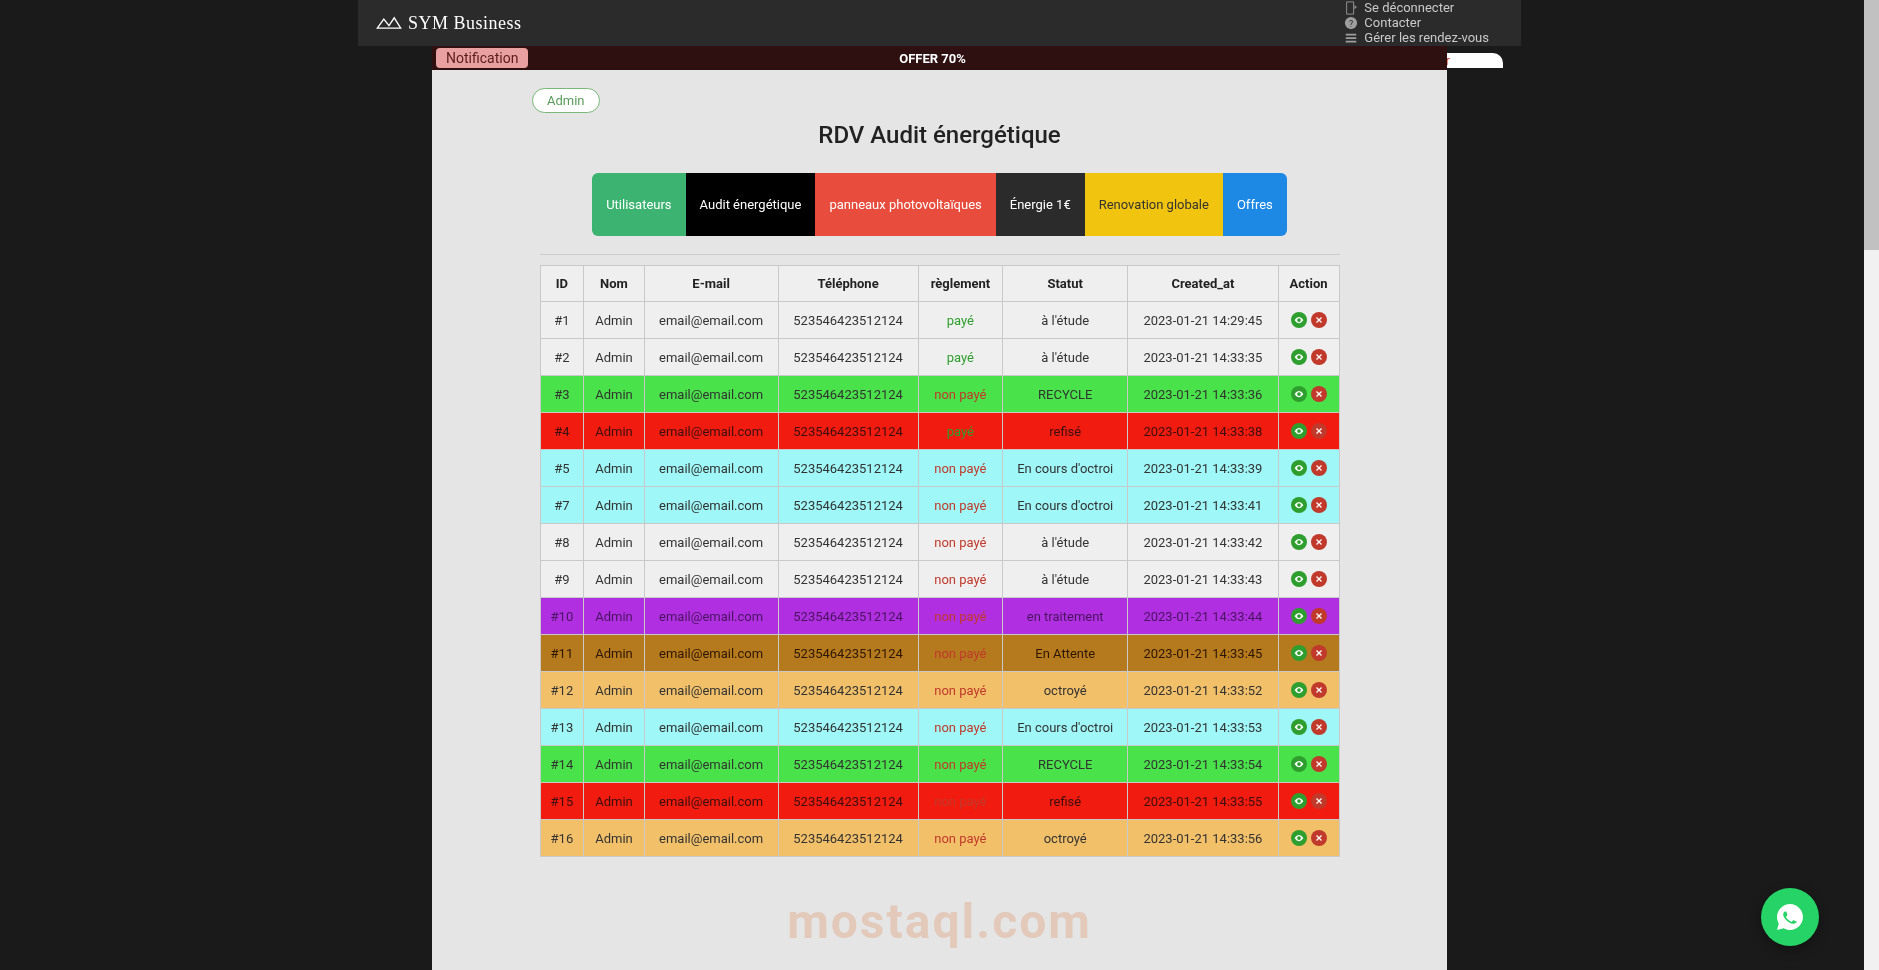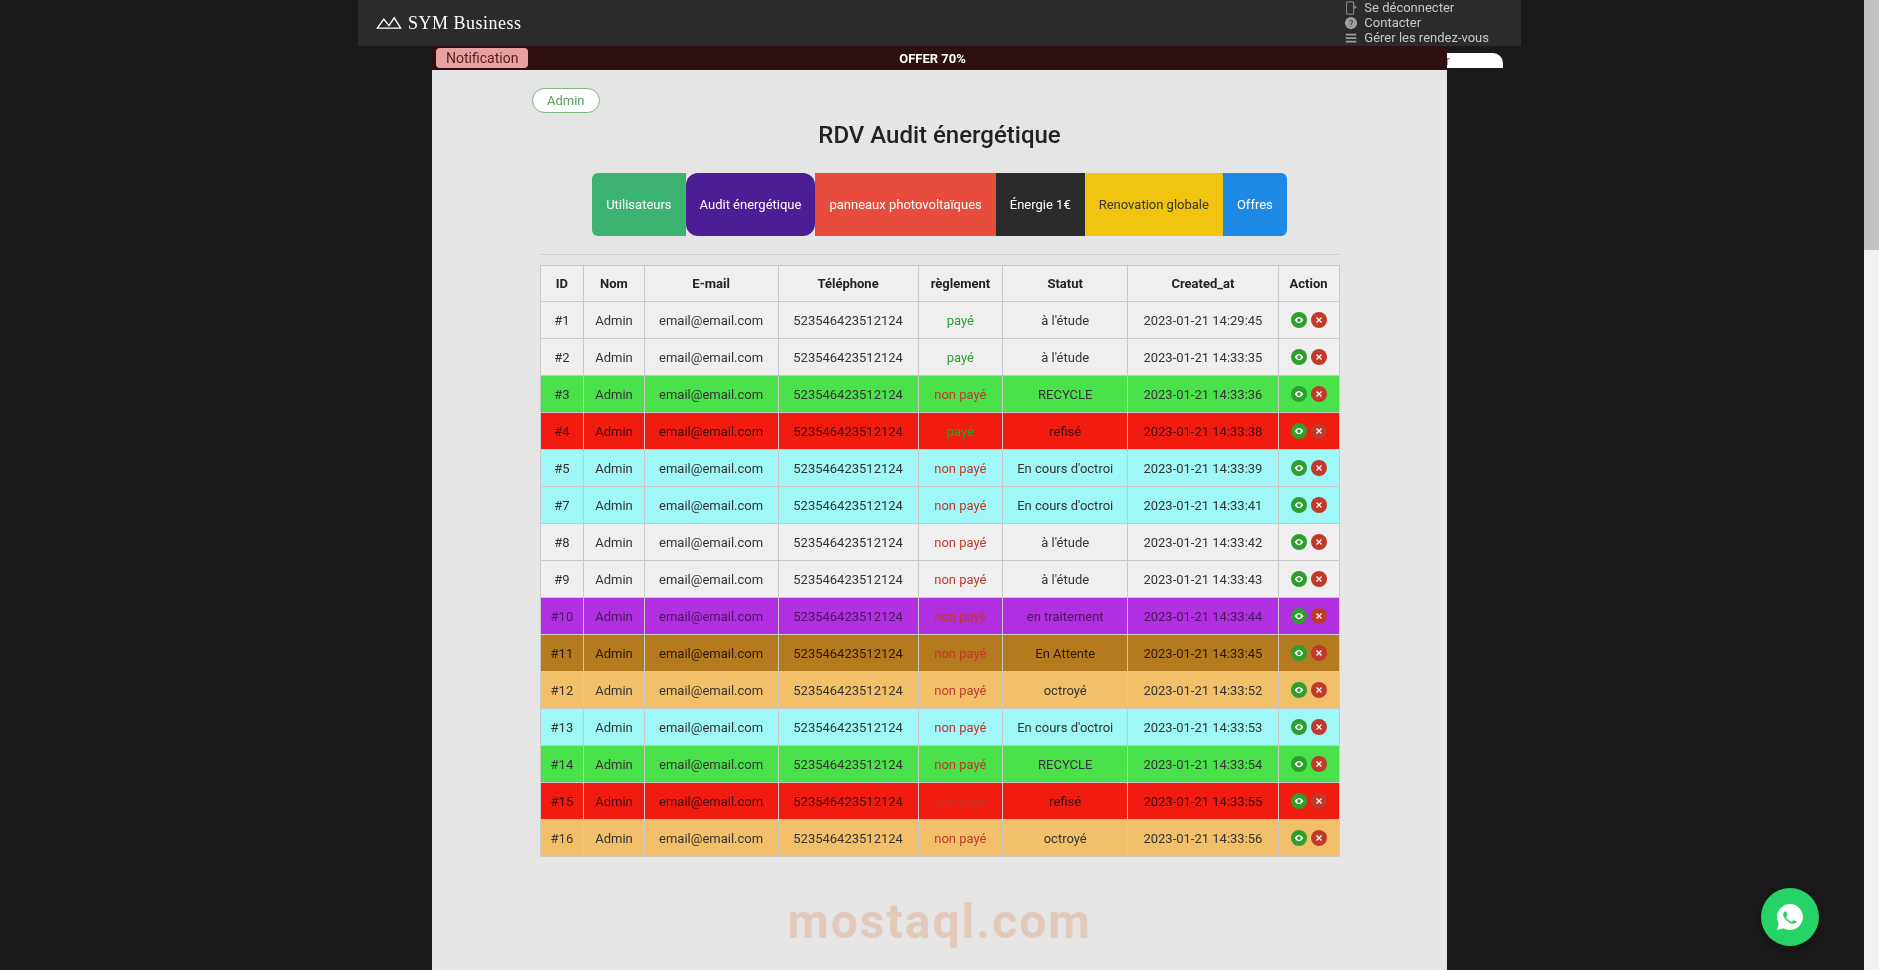--- a/index.html
+++ b/index.html
@@ -122,21 +122,21 @@
   }
   .tab {
     padding: 24px 14px;
     font-size: 13px;
     color: #fff;
     cursor: pointer;
   }
   .tab:first-child { border-radius: 6px 0 0 6px; }
   .tab:last-child  { border-radius: 0 6px 6px 0; }
   .tab-green   { background:#3cb371; }
-  .tab-dark    { background:#4c1d95;border-radius:12px; }
+  .tab-dark    { background:#000000; }
   .tab-red     { background:#e74c3c; }
   .tab-black   { background:#2b2b2b; }
   .tab-yellow  { background:#f1c40f; color:#333; }
   .tab-blue    { background:#1e88e5; }
   
   .tbl-wrap {
     width: 800px;
     margin: 0 auto;
     border-top: 1px solid #ccc;
     padding-top: 10px;

